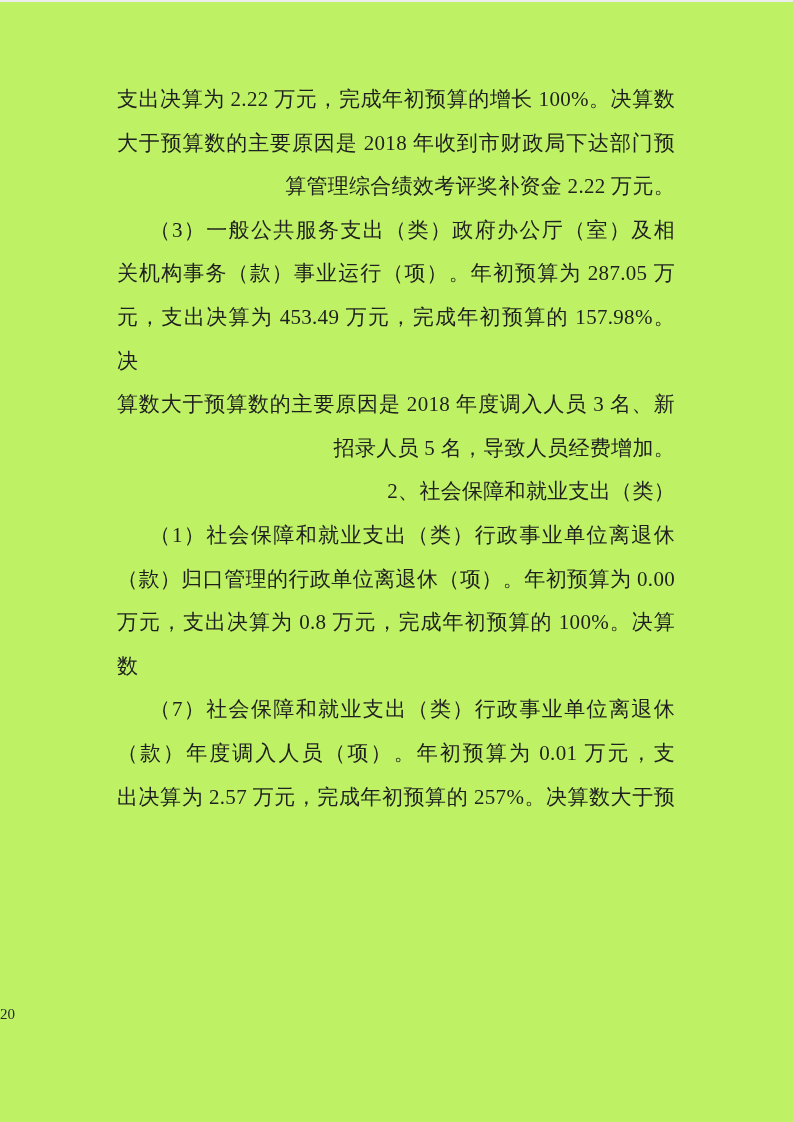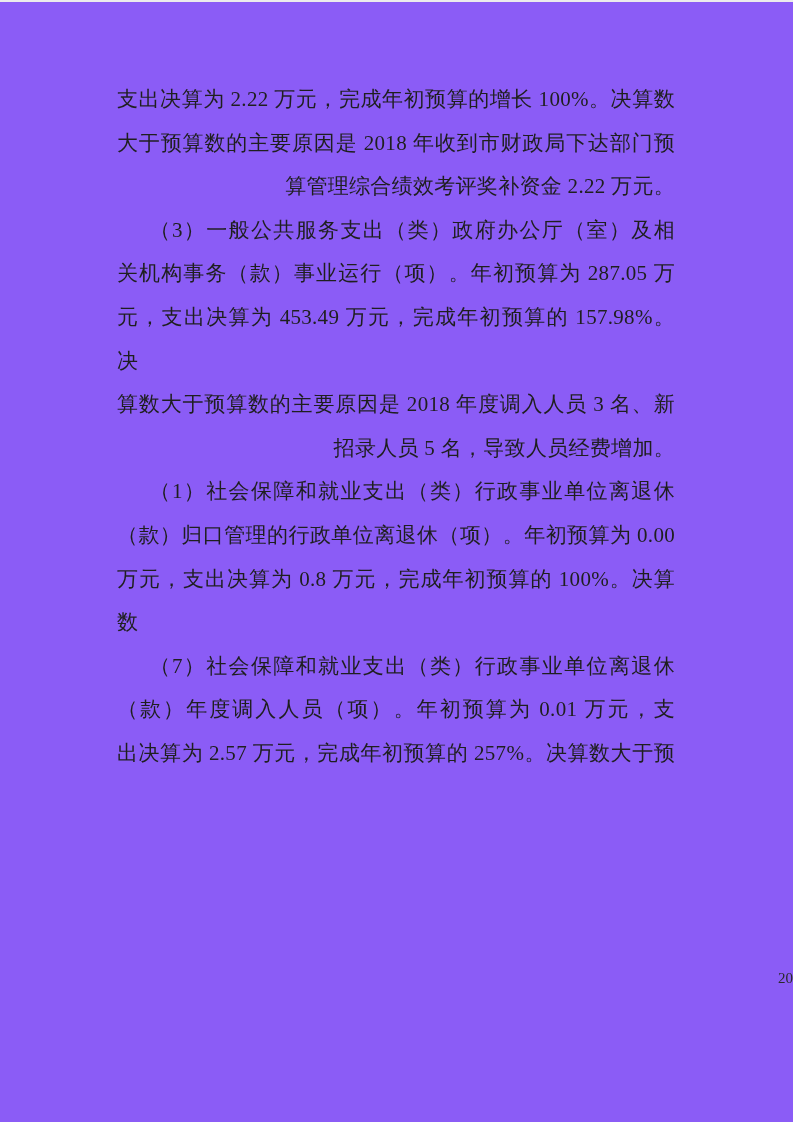--- a/index.html
+++ b/index.html
@@ -4,21 +4,21 @@
 <style>
   html, body {
     margin: 0;
     padding: 0;
     background: #ffffff;
   }
   .page {
     position: relative;
     width: 793px;
     height: 1122px;
-    background: #8b5cf6;
+    background: #bef264;
     overflow: hidden;
     font-family: "Liberation Serif", serif;
     color: #1f1f1f;
   }
   .page-top-edge {
     position: absolute;
     top: 0;
     left: 0;
     width: 100%;
     height: 2px;
@@ -49,23 +49,23 @@
   }
   .line.indent-p {
     text-indent: 1.55em;
   }
   .line.indent-h {
     text-indent: 1.25em;
   }
   .page-footer {
     position: absolute;
     left: 0;
-    top: 968px;
+    top: 1004px;
     width: 100%;
-    text-align: right;
+    text-align: left;
     font-size: 15px;
     line-height: 20px;
     color: #2a2a2a;
   }
 </style>
 </head>
 <body>
 
 <div class="page">
   <div class="page-top-edge"></div>
@@ -80,20 +80,23 @@
 
 
     <section class="para">
       <div class="line j indent-p">（3）一般公共服务支出（类）政府办公厅（室）及相</div>
       <div class="line j">关机构事务（款）事业运行（项）。年初预算为 287.05 万</div>
       <div class="line j">元，支出决算为 453.49 万元，完成年初预算的 157.98%。决</div>
       <div class="line j">算数大于预算数的主要原因是 2018 年度调入人员 3 名、新</div>
       <div class="line">招录人员 5 名，导致人员经费增加。</div>
     </section>
 
+    <section class="para">
+      <div class="line indent-h">2、社会保障和就业支出（类）</div>
+    </section>
 
     <section class="para">
       <div class="line j indent-p">（1）社会保障和就业支出（类）行政事业单位离退休</div>
       <div class="line j">（款）归口管理的行政单位离退休（项）。年初预算为 0.00</div>
       <div class="line j">万元，支出决算为 0.8 万元，完成年初预算的 100%。决算数</div>
     </section>
 
     <section class="para">
       <div class="line j indent-p">（7）社会保障和就业支出（类）行政事业单位离退休</div>
       <div class="line j">（款）年度调入人员（项）。年初预算为 0.01 万元，支</div>

